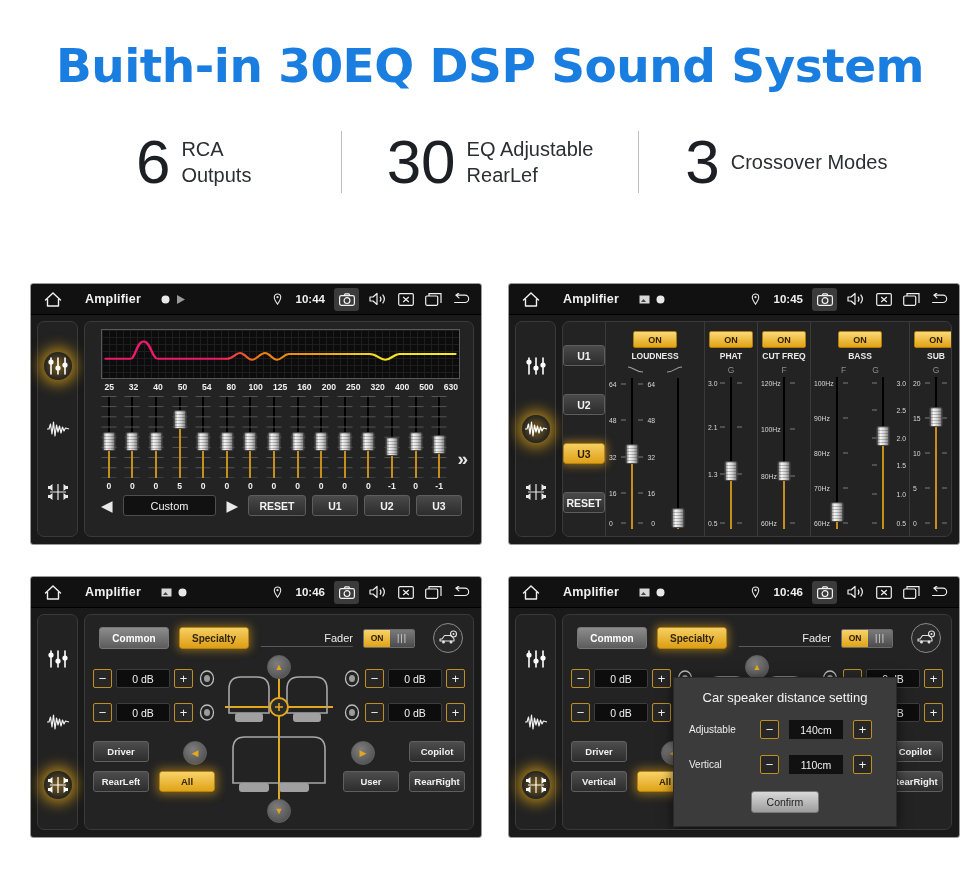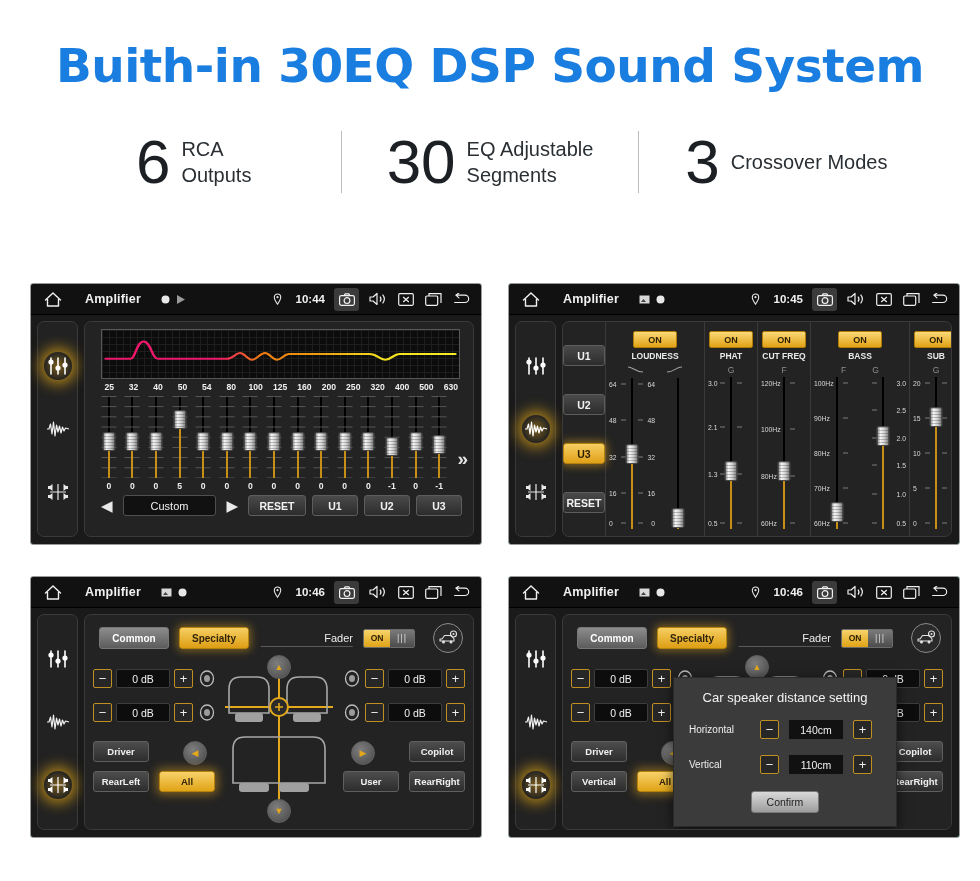--- a/index.html
+++ b/index.html
@@ -279,21 +279,21 @@
     <div class="stat-lines">
       <div class="stat-line">RCA</div>
       <div class="stat-line">Outputs</div>
     </div>
   </div>
   <div class="divider"></div>
   <div class="stat">
     <div class="stat-num">30</div>
     <div class="stat-lines">
       <div class="stat-line">EQ Adjustable</div>
-      <div class="stat-line">Segments</div>
+      <div class="stat-line">RearLef</div>
     </div>
   </div>
   <div class="divider"></div>
   <div class="stat">
     <div class="stat-num">3</div>
     <div class="stat-lines">
       <div class="stat-line">Crossover Modes</div>
     </div>
   </div>
 </div>
@@ -1216,21 +1216,21 @@
           <span class="pad-btn" style="right:8px;top:84px">Copilot</span>
           <span class="pad-btn" style="left:8px;top:114px">Vertical</span>
           <span class="pad-btn amber" style="left:74px;top:114px">All</span>
           <span class="pad-btn" style="right:74px;top:114px">User</span>
           <span class="pad-btn" style="right:8px;top:114px">RearRight</span>
         </div>
 
         <div class="dialog">
           <div class="dlg-title">Car speaker distance setting</div>
           <div class="dlg-row">
-            <span class="dlg-lbl">Horizontal</span>
+            <span class="dlg-lbl">Adjustable</span>
             <span class="sbtn">−</span>
             <span class="dlg-val">140cm</span>
             <span class="sbtn">+</span>
           </div>
           <div class="dlg-row">
             <span class="dlg-lbl">Vertical</span>
             <span class="sbtn">−</span>
             <span class="dlg-val">110cm</span>
             <span class="sbtn">+</span>
           </div>

